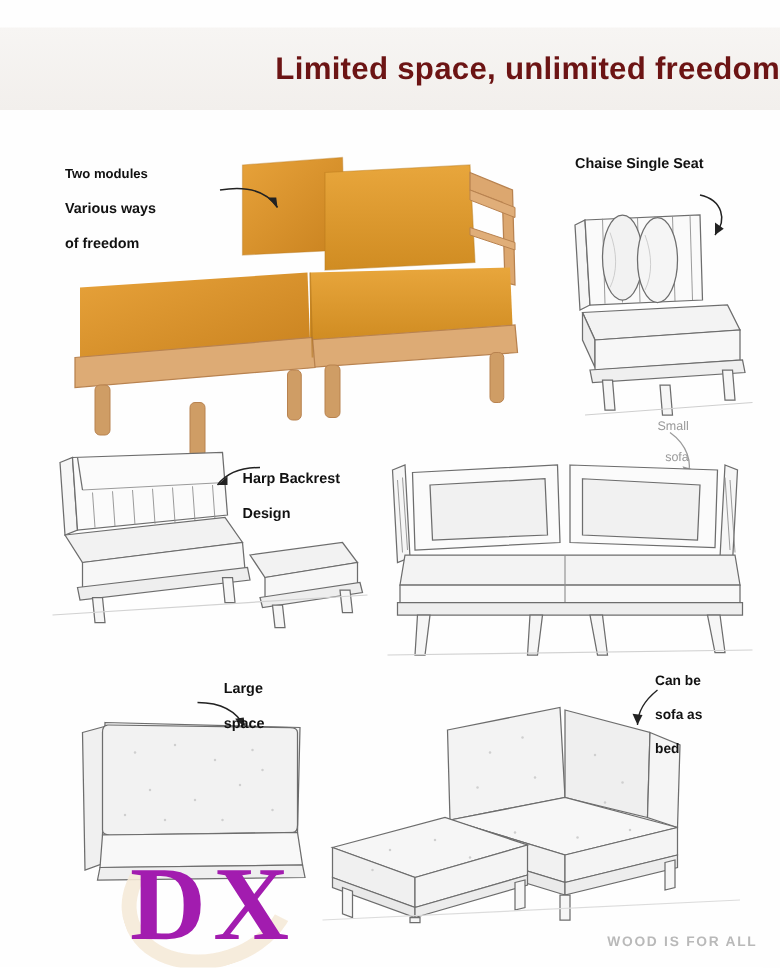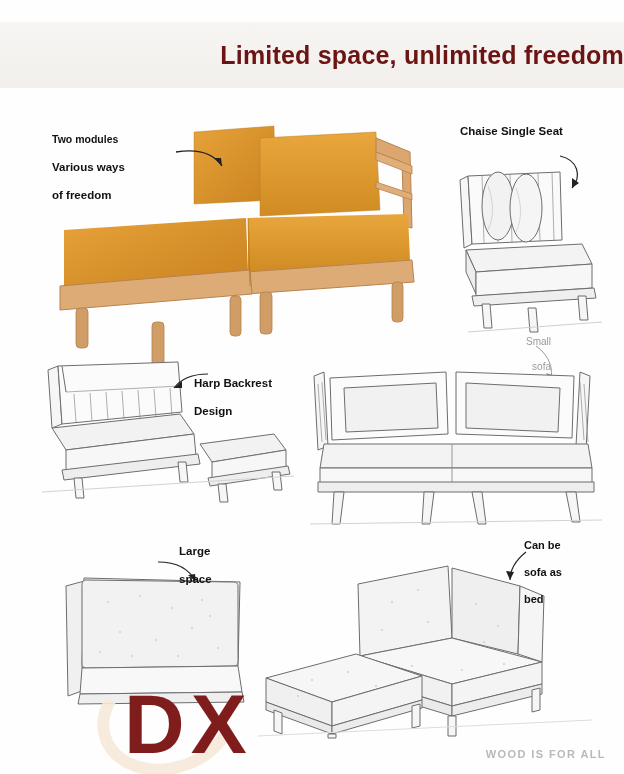--- a/index.html
+++ b/index.html
@@ -86,28 +86,29 @@
     position: absolute;
     right: 18px;
     bottom: 14px;
     font-size: 11px;
     letter-spacing: 1.4px;
     color: #b9b9b9;
     font-weight: bold;
   }
   .wm-big {
     position: absolute;
-    left: 124px;
+    left: 104px;
     bottom: 8px;
     font-size: 84px;
     font-weight: bold;
-    color: #7f1d1d;
+    color: #a21caf;
     letter-spacing: 6px;
     line-height: 1;
     user-select: none;
+    font-family: Liberation Serif, serif;
   }
   .wm-swoosh {
     position: absolute;
     left: 96px;
     bottom: 0px;
     width: 120px;
     height: 90px;
     border: 12px solid #f6ead9;
     border-radius: 50%;
     border-right-color: transparent;

